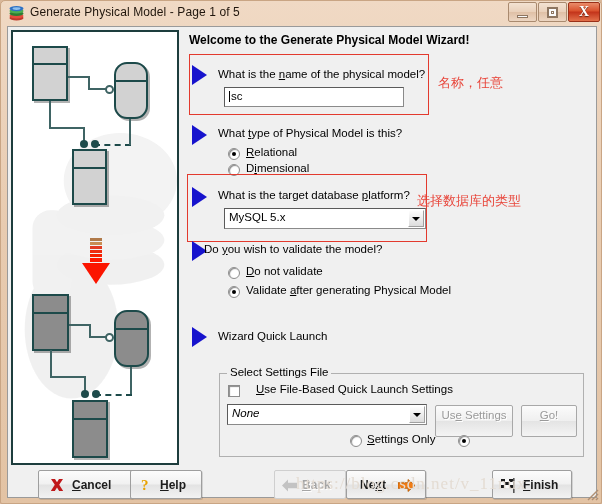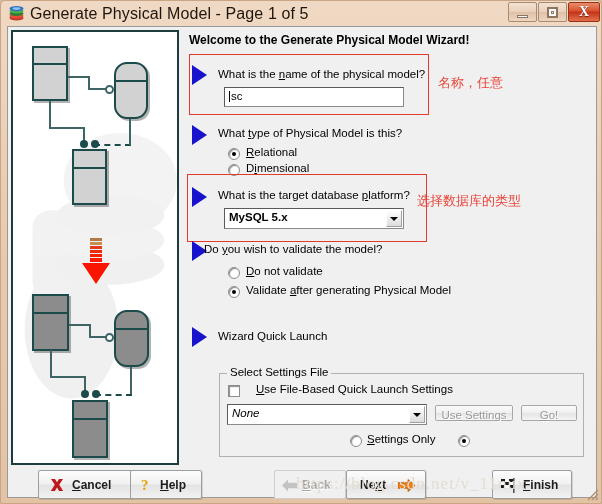--- a/index.html
+++ b/index.html
@@ -31,21 +31,21 @@
     width: 602px; height: 25px;
   }
   #app-icon {
     position: absolute;
     left: 7px; top: 4px;
     width: 17px; height: 17px;
   }
   #title-text {
     position: absolute;
     left: 29px; top: 4px;
-    font-size: 16px;
+    font-size: 12px;
     color: #20160d;
     white-space: nowrap;
     letter-spacing: 0.1px;
   }
   .wbtn {
     position: absolute;
     top: 1px;
     height: 20px;
     border: 1px solid #a98a6f;
     border-radius: 2px;
@@ -259,21 +259,21 @@
     position: absolute;
     left: 43px; top: 336px;
     background: #f0f0f0;
     padding: 0 3px;
     font-size: 11.5px; color: #000;
     white-space: nowrap;
   }
 
   .smallbtn {
     position: absolute;
-    height: 16px;
+    height: 32px;
     background: linear-gradient(to bottom, #fbfbfb 0%, # efefef 50%, #e4e4e4 51%, #f4f4f4 100%);
     background: linear-gradient(to bottom, #fbfbfb 0%, #efefef 50%, #e4e4e4 51%, #f4f4f4 100%);
     border: 1px solid #a8a8a8;
     border-radius: 2px;
     font-size: 11.5px;
     color: #9a9a9a;
     text-align: center;
     line-height: 18px;
     text-shadow: 1px 1px 0 #ffffff;
     white-space: nowrap;
@@ -448,21 +448,21 @@
       <div class="radio" style="left:44px; top:134px;"></div>
       <div class="rlabel" style="left:62px; top:132px;">
         <span>D</span><span class="acc">i</span><span>mensional</span>
       </div>
 
       <div class="redbox" style="left:3px; top:144px; width:240px; height:68px;"></div>
       <div class="bullet" style="left:8px; top:157px;"></div>
       <div class="qtext" style="left:34px; top:159px;">
         <span>What is the target database </span><span class="acc">p</span><span>latform?</span>
       </div>
-      <div class="combo" style="left:40px; top:178px; width:180px; height:21px;font-weight:bold;">
+      <div class="combo" style="left:40px; top:178px; width:202px; height:21px;">
         <div class="val">MySQL 5.x</div>
         <div class="arrowbtn"></div>
       </div>
       <div class="rednote" style="left:233px; top:162px;">选择数据库的类型</div>
 
       <div class="bullet" style="left:8px; top:211px;"></div>
       <div class="qtext" style="left:20px; top:213px;">
         <span>Do </span><span class="acc">y</span><span>ou wish to validate the model?</span>
       </div>
       <div class="radio" style="left:44px; top:237px;"></div>

